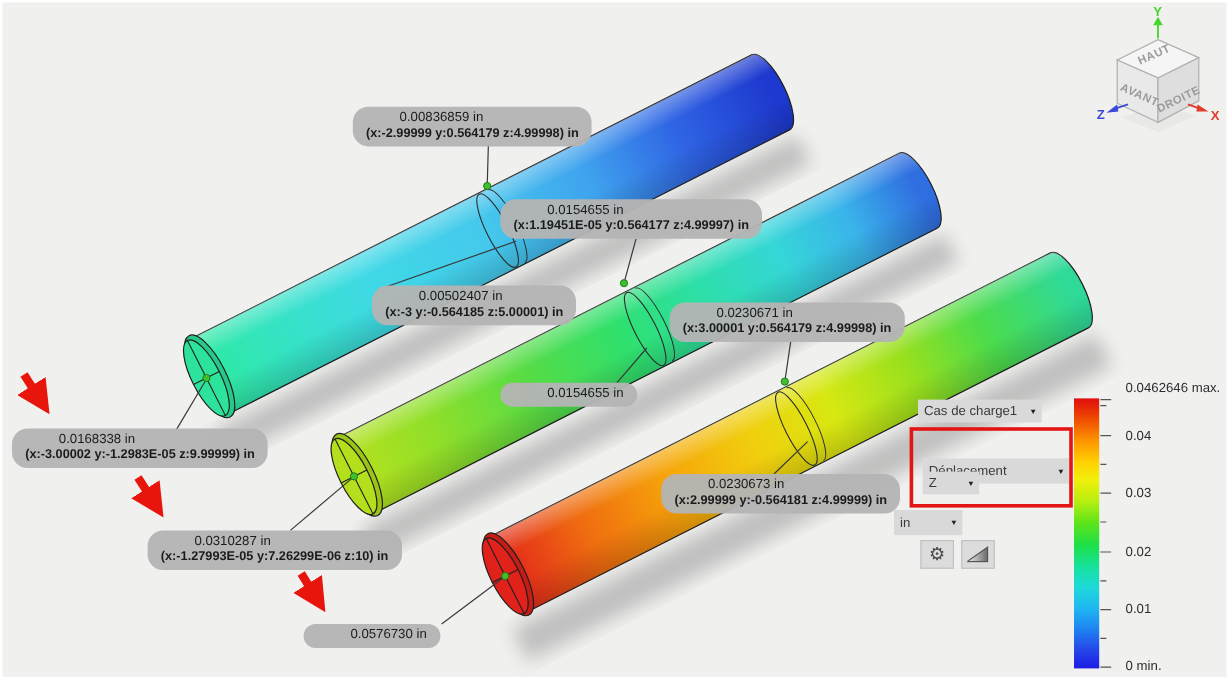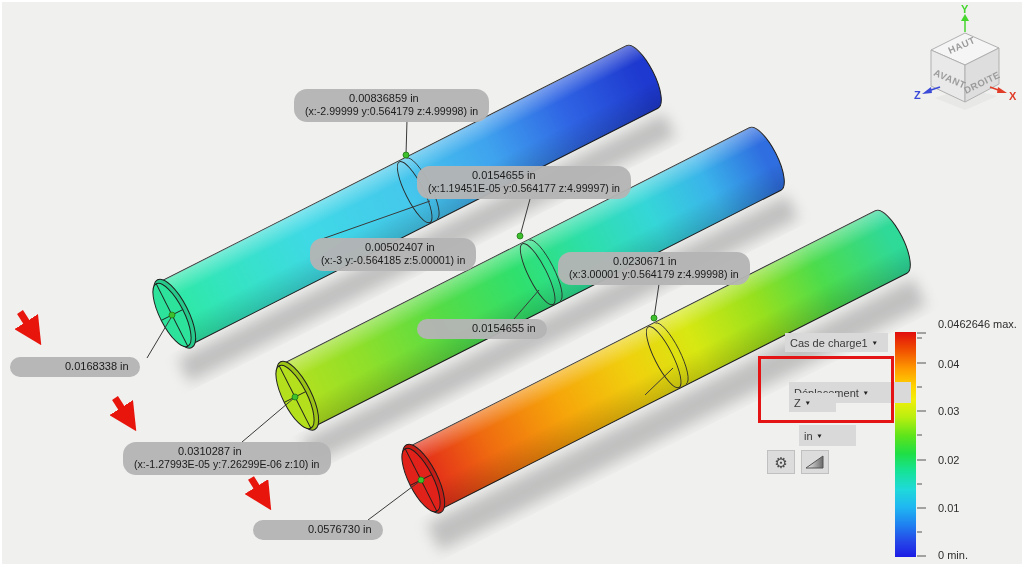--- a/index.html
+++ b/index.html
@@ -1,24 +1,24 @@
 <!DOCTYPE html>
 <html><head>
 <meta charset="utf-8">
 <style>
   html,body{margin:0;padding:0;background:#ffffff;}
   body{width:1024px;height:567px;position:relative;font-family:"Liberation Sans",sans-serif;overflow:hidden;}
   #stage{position:absolute;left:2px;top:2px;width:1020px;height:562px;background:#f0f0ef;overflow:hidden;}
   #scene-svg{position:absolute;left:0;top:0;z-index:0;}
   .callout{position:absolute;background:rgba(180,180,180,.96);border-radius:13px;padding:3px 11px 4px 11px;
            font-size:10.6px;line-height:13px;color:#1b1b1b;white-space:nowrap;z-index:2;}
-  .callout .val{display:block;margin-left:24px;font-size:11px;padding-left:20px;}
-  .callout .crd{display:block;}
+  .callout .val{display:block;margin-left:8px;font-size:11px;padding-left:20px;}
+  .callout .crd{display:block;font-weight:bold;}
   .dd{position:absolute;background:#d9d9d9;color:#3a3a3a;font-size:11px;display:flex;align-items:center;
-      justify-content:flex-start;padding:0 5px;z-index:3;box-sizing:border-box;margin-left:20px;}
+      justify-content:space-between;padding:0 5px;z-index:3;box-sizing:border-box;}
   .dd .caret{font-size:8px;color:#222;margin-left:5px;transform:scaleY(.85);}
   #red-box{position:absolute;left:756px;top:354px;width:136px;height:67px;border:3px solid #e51414;
            box-sizing:border-box;z-index:4;pointer-events:none;background:transparent;}
   .tool-btn{position:absolute;width:28px;height:24px;background:#dcdcdc;border:1px solid #c0c0c0;
             display:flex;align-items:center;justify-content:center;z-index:3;box-sizing:border-box;padding:0;cursor:pointer;}
   .gear{font-size:15px;color:#4a4a4a;line-height:1;}
   #colorbar{position:absolute;left:893px;top:330px;width:21px;height:225px;z-index:2;
     background:linear-gradient(180deg,#e00d0d 0%,#f04f00 8%,#fe9700 16%,#ffd300 24%,#f2ef0b 30%,
       #b8ef10 38%,#5fe41a 46%,#1fdf45 54%,#16e298 62%,#1fd9da 70%,#1fb6f2 78%,#1f7ff0 86%,#2548e8 93%,#1c1ce4 100%);}
   .leg-label{position:absolute;left:936px;font-size:11px;color:#2d2d2d;z-index:2;white-space:nowrap;}
@@ -178,20 +178,25 @@
   </div>
   <div class="callout" style="left:556px;top:250px">
     <span class="val">0.0230671 in</span>
     <span class="crd">(x:3.00001 y:0.564179 z:4.99998) in</span>
   </div>
   <div class="callout" style="left:415px;top:317px">
     <span class="val">0.0154655 in</span>
   </div>
   <div class="callout" style="left:8px;top:355px">
     <span class="val">0.0168338 in</span>
+    <span class="crd">(x:-3.00002 y:-1.2983E-05 z:9.99999) in</span>
+  </div>
+  <div class="callout" style="left:549px;top:393px">
+    <span class="val">0.0230673 in</span>
+    <span class="crd">(x:2.99999 y:-0.564181 z:4.99999) in</span>
   </div>
   <div class="callout" style="left:121px;top:440px">
     <span class="val">0.0310287 in</span>
     <span class="crd">(x:-1.27993E-05 y:7.26299E-06 z:10) in</span>
   </div>
   <div class="callout" style="left:251px;top:518px">
     <span class="val">0.0576730 in</span>
   </div>
 
   <div class="dd" style="left:763px;top:331px;width:103px;height:19px">
@@ -200,21 +205,21 @@
   </div>
   <div id="red-box"></div>
   <div class="dd" style="left:767px;top:380px;width:122px;height:21px">
     <span>Déplacement</span>
     <span class="caret">▾</span>
   </div>
   <div class="dd" style="left:767px;top:391px;width:47px;height:19px">
     <span>Z</span>
     <span class="caret">▾</span>
   </div>
-  <div class="dd" style="left:777px;top:423px;width:57px;height:21px">
+  <div class="dd" style="left:743px;top:423px;width:57px;height:21px">
     <span>in</span>
     <span class="caret">▾</span>
   </div>
   <button class="tool-btn" style="left:765px;top:448px">
     <span class="gear">⚙</span>
   </button>
   <button class="tool-btn" style="left:799px;top:448px">
     <svg width="18" height="14">
       <defs>
           <linearGradient id="tg" x1="0" y1="0" x2="1" y2="0">

